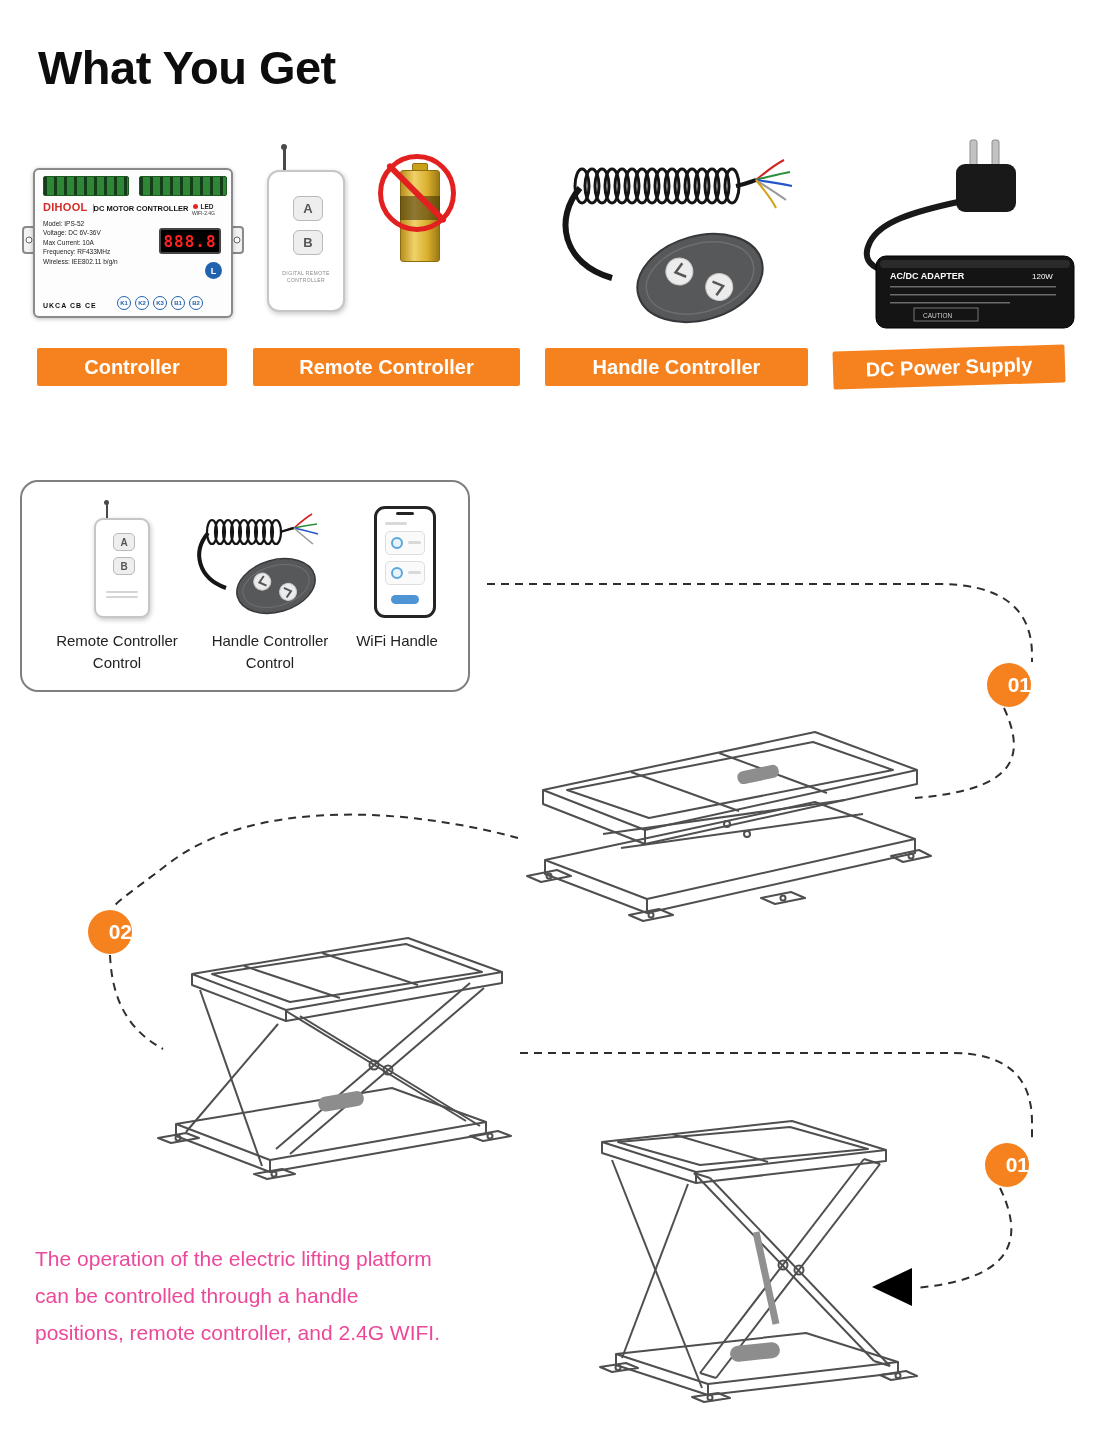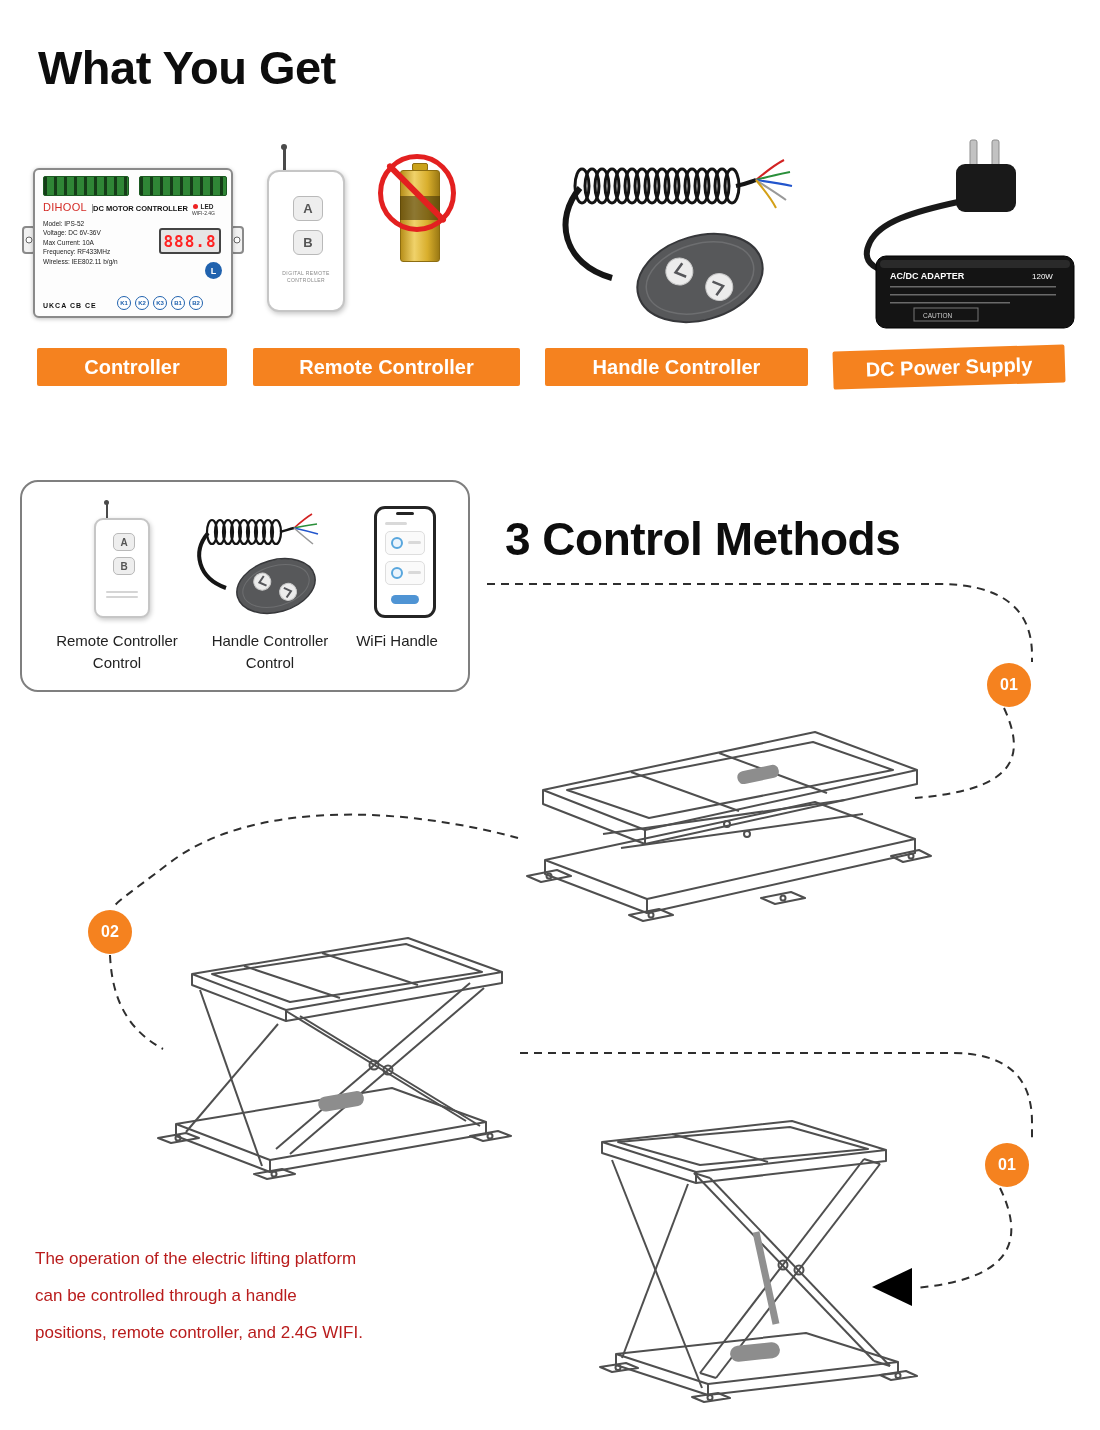--- a/index.html
+++ b/index.html
@@ -17,27 +17,27 @@
   .bar{position:absolute;top:348px;height:38px;background:#F5821F;color:#fff;
        font-size:20px;font-weight:bold;display:flex;align-items:center;justify-content:center;border-radius:2px}
 
   
   .board-body{position:absolute;inset:0;background:#fdfdfd;border:2px solid #8a8a8a;border-radius:6px;box-shadow:0 1px 4px rgba(0,0,0,.25)}
   .board-tab{position:absolute;width:14px;height:28px;background:#f2f2f2;border:2px solid #8a8a8a;border-radius:4px}
   .board-tab i{position:absolute;left:50%;top:50%;transform:translate(-50%,-50%);width:7px;height:7px;border-radius:50%;background:#fff;border:1.5px solid #666;display:block}
   .term{position:absolute;top:6px;height:20px;border:1px solid #1c5a22;border-radius:2px;
         background:#2f8636;background-image:repeating-linear-gradient(90deg,rgba(0,0,0,.55) 0 3px,transparent 3px 10px)}
   .brand-row{position:absolute;left:8px;top:31px;display:flex;align-items:baseline;gap:5px;white-space:nowrap}
-  .brand{font-size:11px;font-weight:normal;color:#d42b26;letter-spacing:.3px}
+  .brand{font-size:11px;font-weight:bold;color:#d42b26;letter-spacing:.3px}
   .board-title{font-size:7.5px;font-weight:bold;color:#111;border-left:1px solid #999;padding-left:0}
   .specs{position:absolute;left:8px;top:49px;font-size:6.5px;line-height:9.4px;color:#222}
   .led-label{position:absolute;right:16px;top:33px;font-size:6.5px;font-weight:bold;color:#222;text-align:center}
   .led-dot{display:inline-block;width:5px;height:5px;border-radius:50%;background:#e22;margin-right:2px}
   .wifi-label{font-size:5px;font-weight:normal;color:#333}
-  .seg{position:absolute;left:124px;top:58px;width:62px;height:26px;background:#e5e5e5;border:2px solid #444;border-radius:3px;display:flex;align-items:center;justify-content:center}
+  .seg{position:absolute;left:124px;top:58px;width:62px;height:26px;background:#000000;border:2px solid #444;border-radius:3px;display:flex;align-items:center;justify-content:center}
   .seg span{font-family:"DejaVu Sans Mono",monospace;font-size:16px;font-weight:bold;color:#f22;letter-spacing:1px}
   .btn-l{position:absolute;right:9px;top:92px;width:17px;height:17px;border-radius:50%;background:#2062ae;color:#fff;
          font-size:9px;font-weight:bold;display:flex;align-items:center;justify-content:center}
   .cert{position:absolute;left:8px;bottom:7px;font-size:7px;font-weight:bold;letter-spacing:1px;color:#111}
   .kbtns{position:absolute;left:82px;bottom:6px;display:flex;gap:4px}
   .kbtn{width:14px;height:14px;border-radius:50%;border:1.5px solid #2062ae;color:#2062ae;font-size:6px;font-weight:bold;
         display:flex;align-items:center;justify-content:center;background:#fff}
 
   
   .antenna{position:absolute;width:2.5px;background:#4a4a4a}
@@ -65,23 +65,23 @@
 
   
   .phone-body{position:absolute;inset:0;border:3px solid #242424;border-radius:11px;background:#fff}
   .phone-notch{position:absolute;top:3px;left:50%;transform:translateX(-50%);width:18px;height:3px;background:#242424;border-radius:2px}
   .ps-line{position:absolute;height:3px;background:#d9d9d9;border-radius:2px}
   .ps-card{position:absolute;border:1px solid #dedede;border-radius:5px;background:#fafafa}
   .ps-circle{position:absolute;border-radius:50%;border:2.5px solid #58a6dd;background:#eaf4fd}
   .ps-pill{position:absolute;background:#4f94d4;border-radius:5px}
 
   .badge{position:absolute;width:44px;height:44px;border-radius:50%;background:#F5821F;color:#fff;
-         font-size:16px;font-weight:bold;display:flex;align-items:center;justify-content:center;z-index:6}
+         font-size:21px;font-weight:bold;display:flex;align-items:center;justify-content:flex-end;z-index:6}
   .caption{position:absolute;font-size:24px;color:#101010}
-  .para{position:absolute;font-size:17px;color:#b91c1c;line-height:37px}
+  .para{position:absolute;font-size:21px;color:#ec4899;line-height:37px}
   .connectors{z-index:5;pointer-events:none}
 </style>
 </head>
 <body>
 
 <div class="canvas">
 
   <div class="h1" style="left:38px;top:40px">What You Get</div>
 
   <div class="abs" style="left:33px;top:168px;width:200px;height:150px">
@@ -288,21 +288,20 @@
     </div>
     <div class="mlabel" style="left:168px;top:148px;width:160px">
       <div>Handle Controller</div>
       <div>Control</div>
     </div>
     <div class="mlabel" style="left:310px;top:148px;width:130px">
       <div>WiFi Handle</div>
     </div>
   </div>
 
-  <div class="h2" style="left:505px;top:512px">3 Control Methods</div>
 
   <svg class="abs" style="left:515px;top:712px" width="420" height="240" viewBox="0 0 420 240">
     <g stroke="#4f4f4f" stroke-width="2" fill="none" stroke-linejoin="round">
       <path d="M28 78 L300 20 L402 58 L130 118 Z"></path>
       <path d="M52 78 L298 30 L378 58 L134 106 Z"></path>
       <path d="M116 60 L224 99"></path>
       <path d="M204 41 L312 81"></path>
       <path d="M28 78 L28 92 L130 132 L130 118"></path>
       <path d="M130 132 L402 72 L402 58"></path>
       <path d="M88 122 L330 88"></path>

